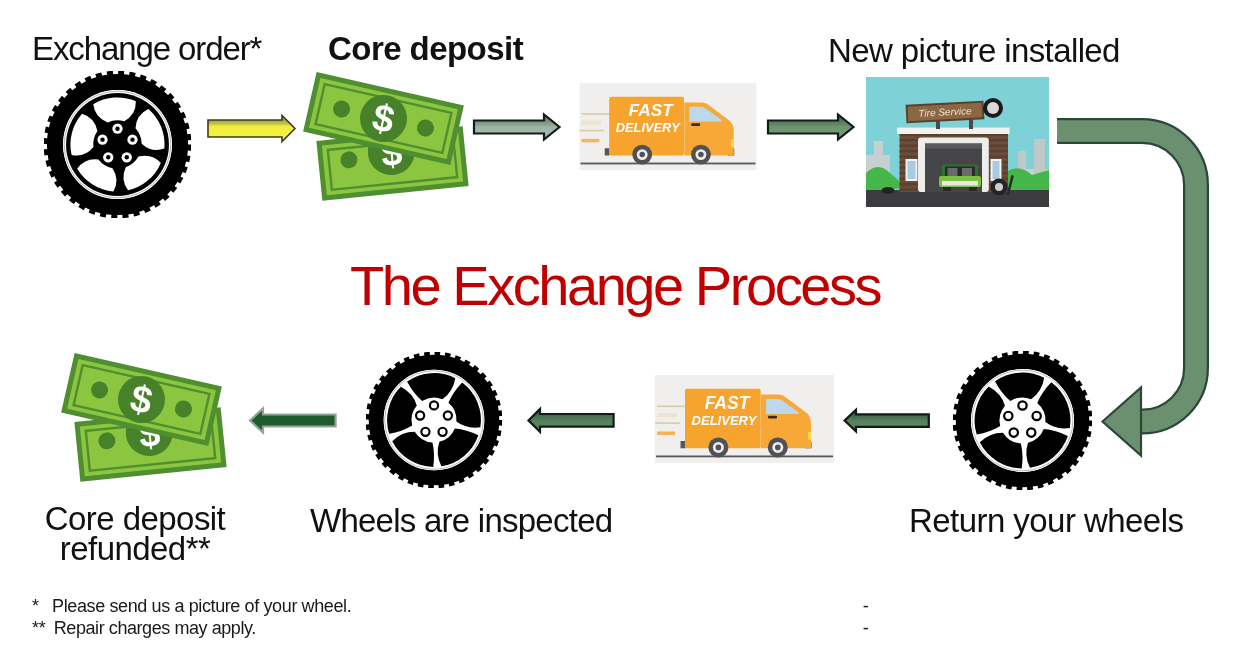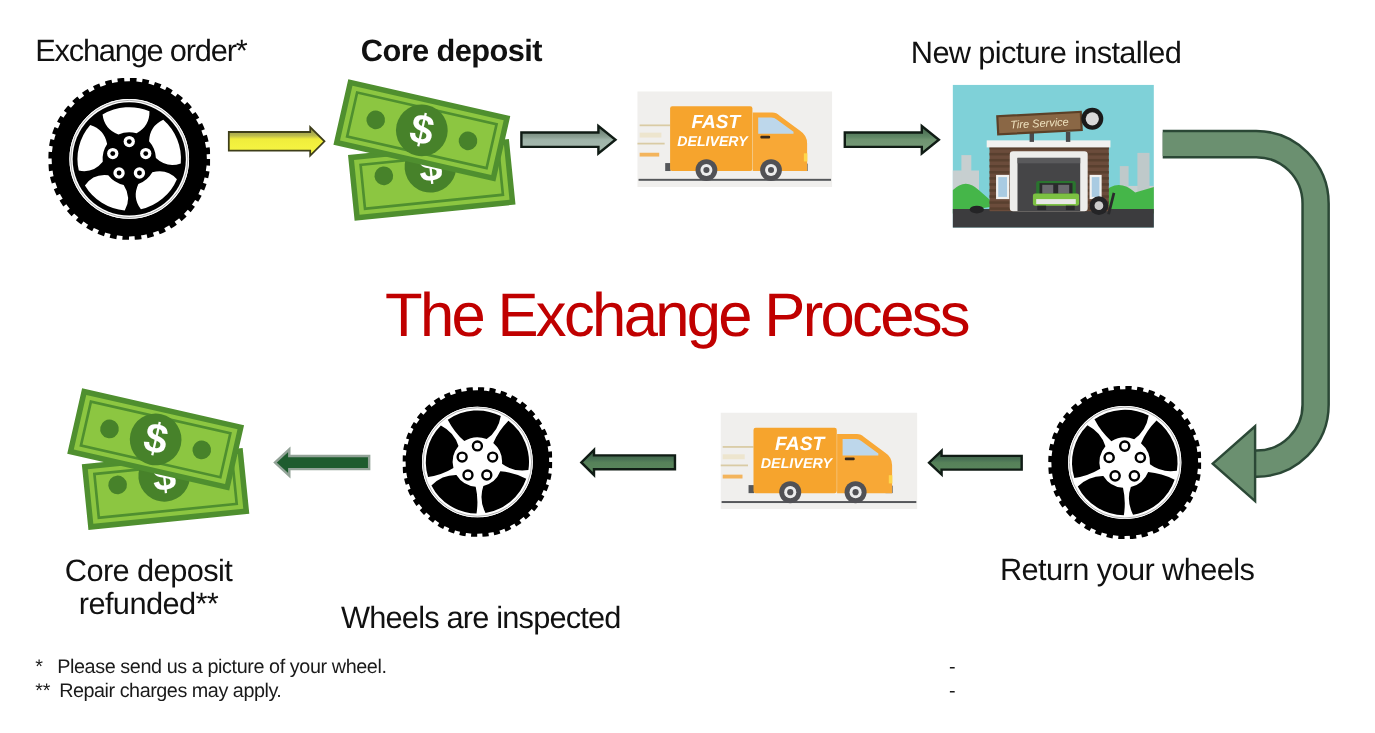--- a/index.html
+++ b/index.html
@@ -1,18 +1,18 @@
 <!DOCTYPE html>
 <html><head>
 <meta charset="utf-8">
 <style>
   html,body{margin:0;padding:0;}
   body{width:1250px;height:666px;background:#ffffff;font-family:"Liberation Sans",sans-serif;overflow:hidden;}
   #page{position:relative;width:1250px;height:666px;background:#ffffff;}
-  .lbl{position:absolute;color:#111111;font-size:28px;line-height:1;white-space:nowrap;letter-spacing:-0.4px;}
+  .lbl{position:absolute;color:#111111;font-size:33px;line-height:1;white-space:nowrap;letter-spacing:-0.4px;}
   .note{position:absolute;color:#1a1a1a;font-size:18px;line-height:1;white-space:nowrap;letter-spacing:-0.2px;}
   .abs{position:absolute;}
 </style>
 </head>
 <body>
 <div id="page">
 
   <svg class="abs" style="left:0;top:0" width="1250" height="666" viewBox="0 0 1250 666">
     <defs>
       <linearGradient id="gYel" x1="0" y1="0" x2="0" y2="1">
@@ -300,21 +300,21 @@
     <circle cx="133" cy="110" r="8.5" fill="#242426"></circle>
     <circle cx="133" cy="110" r="4" fill="#CCCCCC"></circle>
     <rect x="143" y="98" width="2.5" height="20" transform="rotate(14 144 108)" fill="#2A2A2C"></rect>
     <ellipse cx="22" cy="113.5" rx="6.5" ry="3.5" fill="#242426"></ellipse>
   </svg>
 
   <div class="lbl" style="left:32px;top:31.8px;letter-spacing:-1.1px;">Exchange order*</div>
   <div class="lbl" style="left:328px;top:32px;letter-spacing:-0.55px;font-weight:bold;">Core deposit</div>
   <div class="lbl" style="left:828px;top:33.5px;letter-spacing:-0.6px;">New picture installed</div>
   <div class="abs" style="left:350px;top:258px;width:452px;text-align:center;color:#C00000;font-size:56px;line-height:1;white-space:nowrap;letter-spacing:-2.45px;">The Exchange Process</div>
-  <div class="lbl" style="left:310px;top:504px;letter-spacing:-0.75px;margin-top:44px;">Wheels are inspected</div>
+  <div class="lbl" style="left:310px;top:504px;letter-spacing:-0.75px;">Wheels are inspected</div>
   <div class="lbl" style="left:909px;top:503.7px;letter-spacing:-0.55px;">Return your wheels</div>
   <div class="lbl" style="left:35px;top:503.7px;width:200px;text-align:center;line-height:30.8px;white-space:normal;letter-spacing:-0.55px;">Core deposit refunded**</div>
 
   <div class="note" style="left:32px;top:597px;">*</div>
   <div class="note" style="left:52px;top:597px;letter-spacing:-0.38px;">Please send us a picture of your wheel.</div>
   <div class="note" style="left:32px;top:618.5px;">**</div>
   <div class="note" style="left:53.8px;top:618.5px;letter-spacing:-0.43px;">Repair charges may apply.</div>
   <div class="note" style="left:862.8px;top:596.5px;">-</div>
   <div class="note" style="left:862.8px;top:618.5px;">-</div>
 

